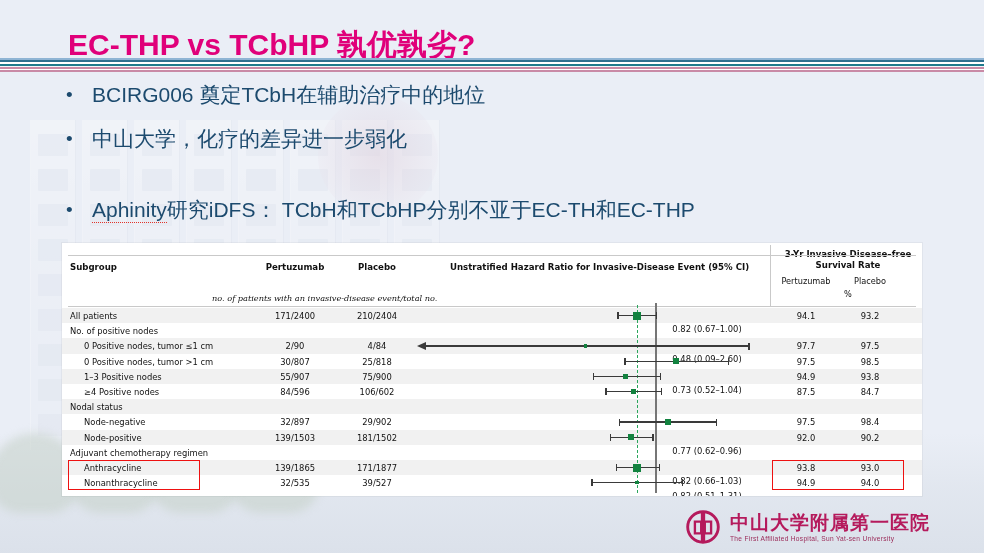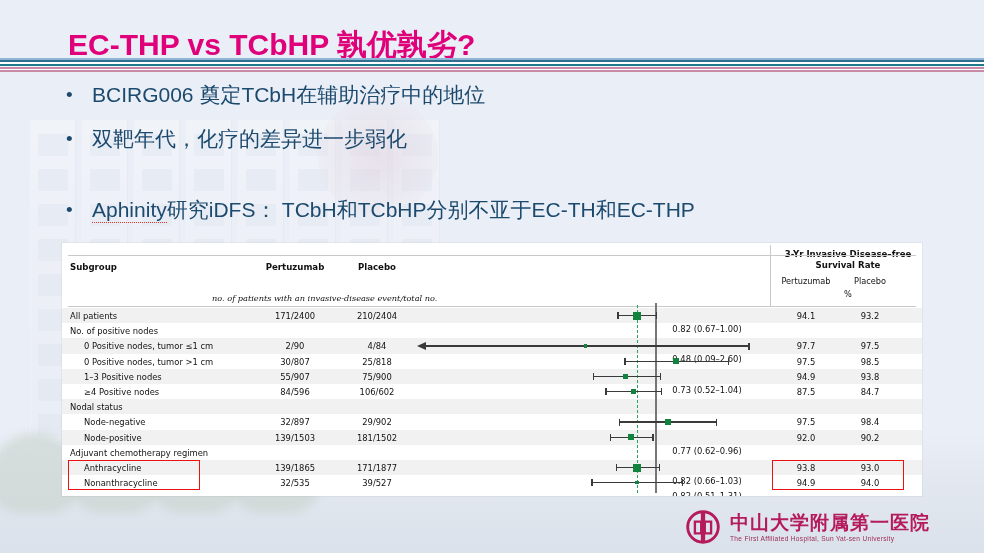--- a/index.html
+++ b/index.html
@@ -244,30 +244,31 @@
     <div class="s" style="background: rgb(255, 255, 255); top: 4.4px; height: 1.2px;"></div>
     <div class="s" style="background: rgb(31, 122, 140); top: 5.6px; height: 2px;"></div>
     <div class="s" style="background: rgb(243, 246, 250); top: 7.6px; height: 1.4px;"></div>
     <div class="s" style="background: rgb(201, 138, 166); top: 9px; height: 2.2px;"></div>
     <div class="s" style="background: rgb(255, 255, 255); top: 11.2px; height: 1.2px;"></div>
     <div class="s" style="background: rgb(201, 138, 166); top: 12.4px; height: 2px;"></div>
   </div>
 
 <div id="bullets">
     <div class="bullet" style="margin-top: 0px;"><span class="dot">•</span><span class="bullet-text">BCIRG006 奠定TCbH在辅助治疗中的地位</span></div>
-    <div class="bullet" style="margin-top: 23px;"><span class="dot">•</span><span class="bullet-text">双靶年代，化疗的差异进一步弱化</span></div>
+    <div class="bullet" style="margin-top: 23px;"><span class="dot">•</span><span class="bullet-text">中山大学，化疗的差异进一步弱化</span></div>
     <div class="bullet" style="margin-top: 50px;"><span class="dot">•</span><span class="bullet-text"><span class="spellmark">Aphinity</span>研究iDFS： TCbH和TCbHP分别不亚于EC-TH和EC-THP</span></div>
   </div>
 
 <div id="figure">
 
   <div id="fig-head">
     <div class="hcell" style="left:8px;  top:19px;">Subgroup</div>
     <div class="hcell" style="left:196px;top:19px;width:74px;text-align:center;">Pertuzumab</div>
     <div class="hcell" style="left:278px;top:19px;width:74px;text-align:center;">Placebo</div>
+    <div class="hcell" style="left:365px;top:19px;width:345px;text-align:center;">Unstratified Hazard Ratio for Invasive-Disease Event (95% CI)</div>
     <div class="hcell" style="left:716px;top:6px; width:140px;text-align:center;">3-Yr Invasive Disease–free</div>
     <div class="hcell" style="left:716px;top:17px;width:140px;text-align:center;">Survival Rate</div>
     <div class="hsub" style="left:716px;top:33px;width:56px;text-align:center;">Pertuzumab</div>
     <div class="hsub" style="left:780px;top:33px;width:56px;text-align:center;">Placebo</div>
     <div class="hsub" style="left:716px;top:46px;width:140px;text-align:center;">%</div>
     <div class="hital" style="left:150px;top:50px;">no. of patients with an invasive-disease event/total no.</div>
     <div class="hline" style="left:6px; top:12px; width:848px;"></div>
     <div class="hline" style="left:6px; top:63px; width:848px;"></div>
     <div class="vrule" style="left:708px; top:2px; height:61px;"></div>
   </div>

